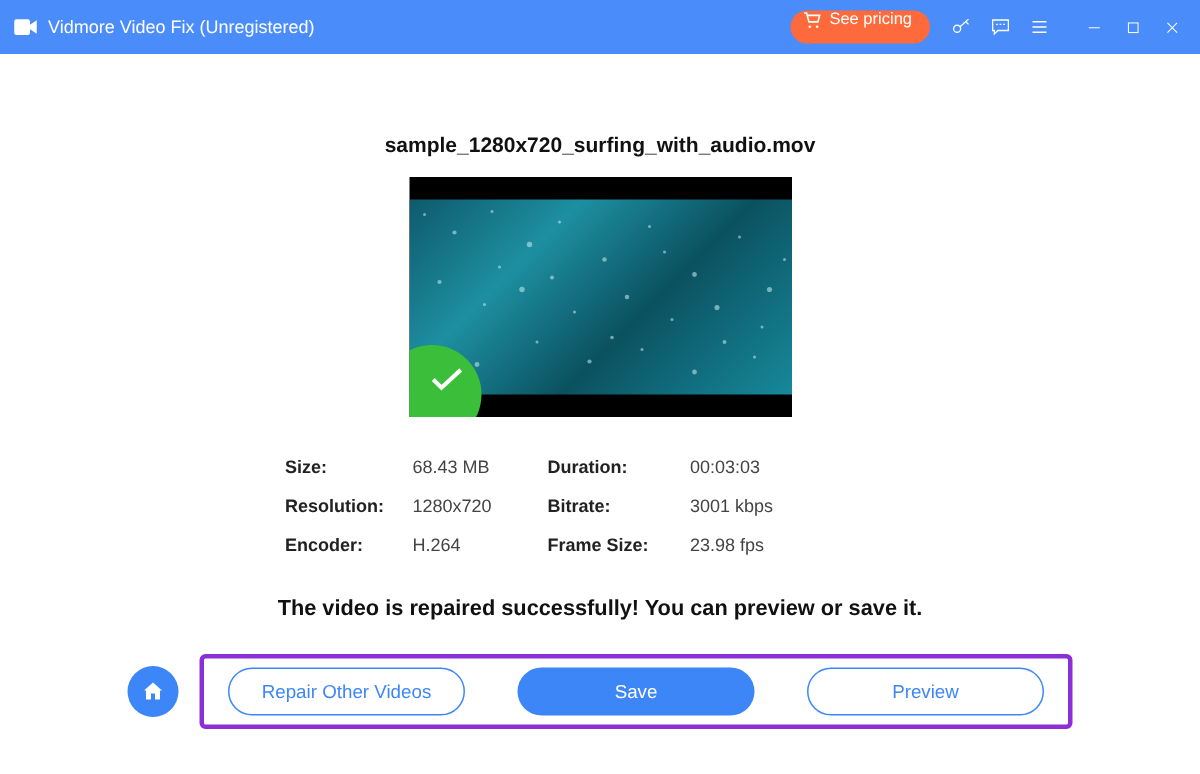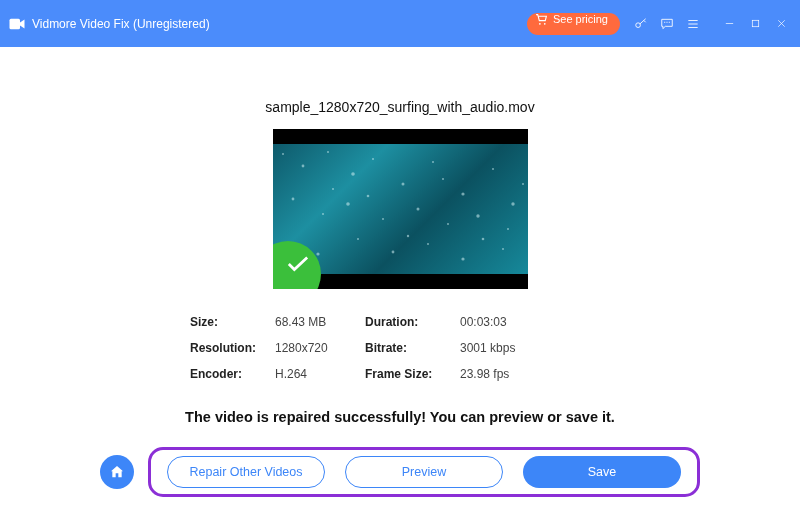--- a/index.html
+++ b/index.html
@@ -4,21 +4,21 @@
 <style>
   * { box-sizing: border-box; margin: 0; padding: 0; }
   body {
     font-family: "Segoe UI", Arial, sans-serif;
     background: #fff;
     width: 800px;
     height: 516px;
     overflow: hidden;
   }
   .titlebar {
-    height: 47px;
+    height: 36px;
     background: #4b8cfb;
     display: flex;
     align-items: center;
     color: #fff;
     font-size: 12px;
     padding: 0 6px 0 0;
   }
   .titlebar .logo {
     width: 18px; height: 18px;
     margin: 0 6px 0 8px;
@@ -49,21 +49,21 @@
   .tb-sep { width: 10px; }
 
   .content {
     width: 800px;
     height: 486px;
     display: flex;
     flex-direction: column;
     align-items: center;
     padding-top: 52px;
   }
-  .filename { font-size: 14px; font-weight: 400; color:#111; }
+  .filename { font-size: 14px; font-weight: 700; color:#111; }
   .thumb-wrap {
     width: 255px; height: 160px;
     margin-top: 14px;
     background: #000;
     position: relative;
     display:flex; align-items:center; justify-content:center;
     overflow:hidden;
   }
   .thumb-inner {
     width: 100%; height: 130px;
@@ -106,24 +106,24 @@
     margin-top: 22px;
   }
   .home-btn {
     width: 34px; height:34px; border-radius:50%;
     background:#3d86f8;
     display:flex; align-items:center; justify-content:center;
     cursor:pointer;
   }
   .home-btn svg { width:16px; height:16px; fill:#fff; }
   .btns-box {
-    display:flex; gap:20px;
+    display:flex; gap:35px;
     border: 3px solid #8b2fd6;
     padding: 6px 16px;
-    border-radius: 15px;
+    border-radius: 4px;
   }
   .pill {
     height: 32px; width: 158px;
     border-radius: 16px;
     display:flex; align-items:center; justify-content:center;
     font-size: 12.5px;
     cursor:pointer;
   }
   .pill.outline {
     border: 1px solid #3d86f8;
@@ -258,17 +258,17 @@
   <div class="msg">The video is repaired successfully! You can preview or save it.</div>
 
   <div class="bottom-row">
     <div class="home-btn">
       <svg viewBox="0 0 24 24">
           <path d="M12 3 L3 11h2v9h5v-6h4v6h5v-9h2z"></path>
         </svg>
     </div>
     <div class="btns-box">
       <div class="pill outline">Repair Other Videos</div>
+      <div class="pill solid">Save</div>
       <div class="pill outline">Preview</div>
-      <div class="pill solid">Save</div>
     </div>
   </div>
 </div>
 
 </body></html>

